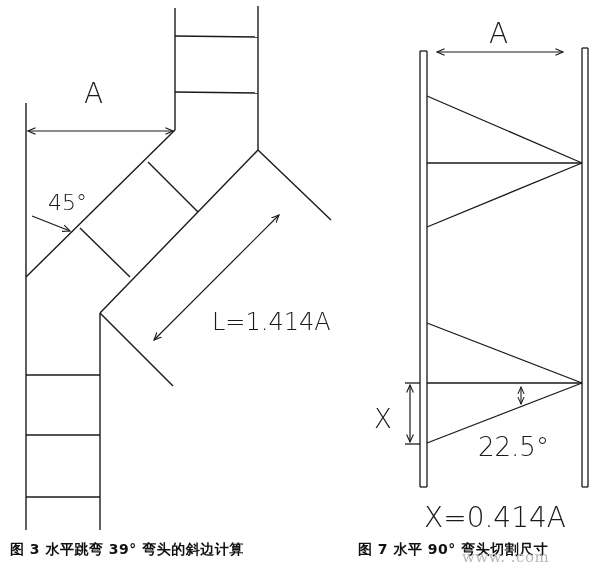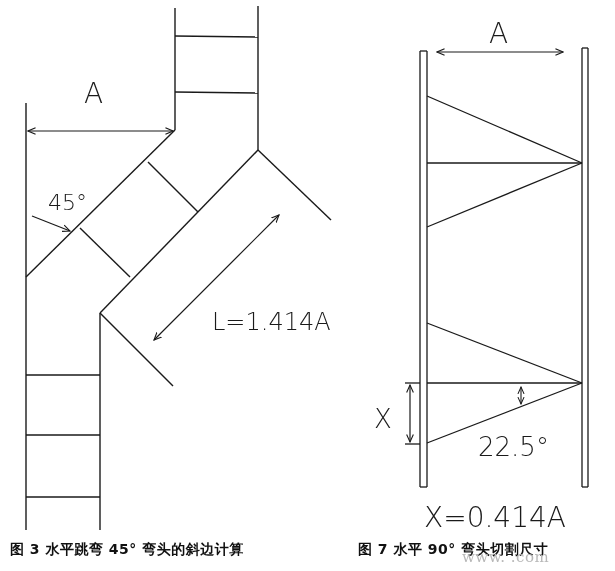--- a/index.html
+++ b/index.html
@@ -82,15 +82,15 @@
 
   <line x1="410" y1="385" x2="410" y2="442" stroke="#1a1a1a" stroke-width="1.2" marker-start="url(#ah)" marker-end="url(#ah)"></line>
   <text class="lbl" x="374" y="428" font-size="26">X</text>
 
   <line x1="521" y1="387" x2="521" y2="404" stroke="#1a1a1a" stroke-width="1.1" marker-start="url(#ah)" marker-end="url(#ah)"></line>
   <text class="lbl" x="478" y="456" font-size="26">22.5°</text>
 
   <text class="lbl" x="424" y="527" font-size="28">X=0.414A</text>
 </svg>
 
-<div id="cap3" class="caption">图 3  水平跳弯 45° 弯头的斜边计算</div>
+<div id="cap3" class="caption">图 3  水平跳弯 39° 弯头的斜边计算</div>
 <div id="cap4" class="caption">图 7  水平 90° 弯头切割尺寸</div>
 <div class="watermark">www.  .com</div>
 
 </body></html>

